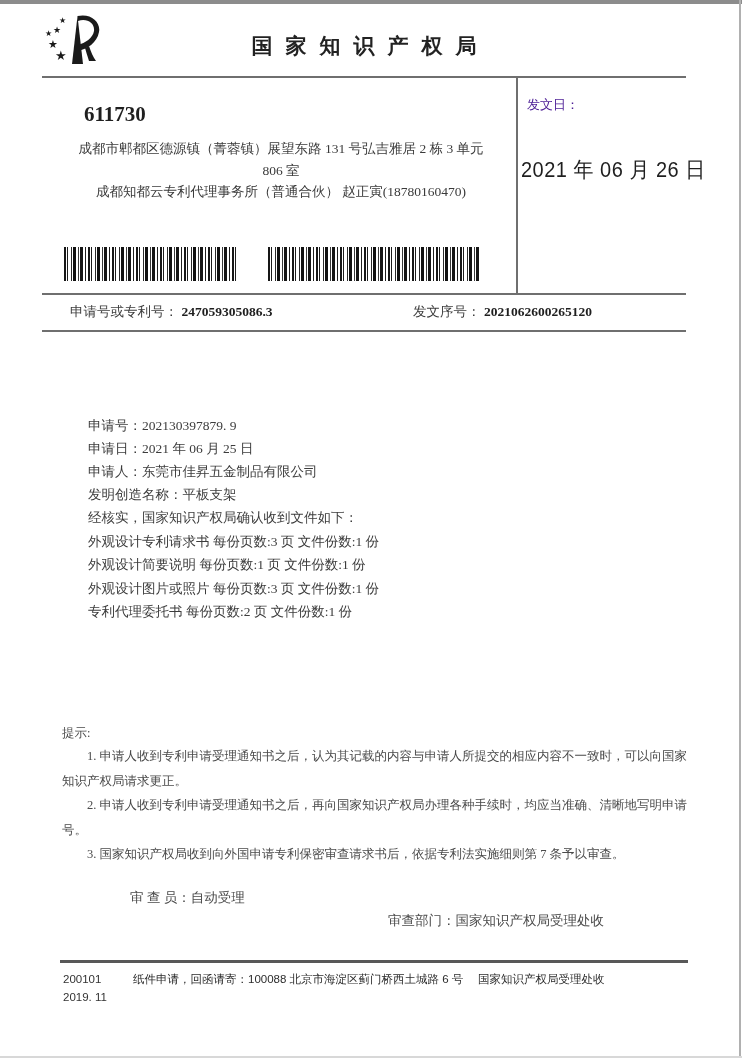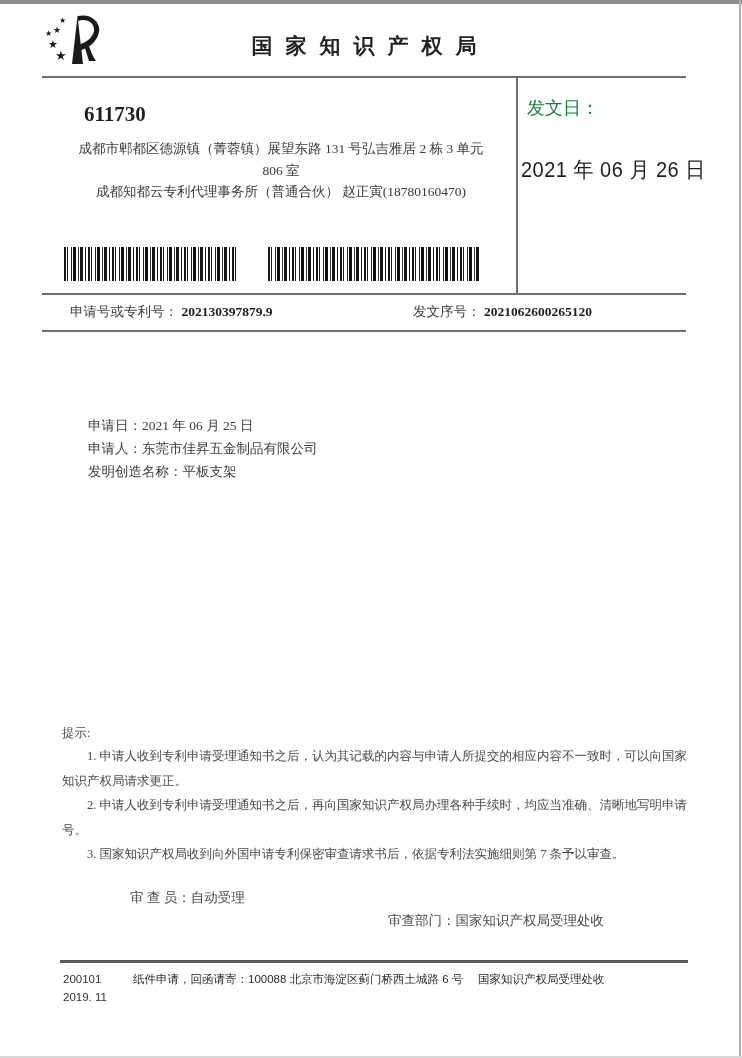--- a/index.html
+++ b/index.html
@@ -37,21 +37,21 @@
   .thickline{ left:60px; top:960px; width:628px; height:3px; background:#585858; }
 
   
   .postal{ position:absolute; left:84px; top:102px; font-size:21px; font-weight:bold; color:#1f1f1f; }
   .addr{
     position:absolute; left:58px; top:138px; width:446px; text-align:center;
     font-size:13.5px; line-height:21.5px; color:#3a3a3a;
   }
 
   
-  .dispatch-label{ position:absolute; left:527px; top:96px; font-size:18px; color:#15803d; }
+  .dispatch-label{ position:absolute; left:527px; top:96px; font-size:13px; color:#4c1d95; }
   .dispatch-date{
     position:absolute; left:521px; top:155px; font-size:20px; color:#1f1f1f;
     font-family:"Liberation Sans","DejaVu Sans",sans-serif; letter-spacing:0.5px;
     transform:scaleY(1.08); transform-origin:top left;
   }
 
   
   .barcode{
     position:absolute; top:247px; height:34px;
     background:repeating-linear-gradient(90deg,
@@ -137,40 +137,50 @@
   </div>
 
   <div class="dispatch-label">发文日：</div>
   <div class="dispatch-date">2021 年 06 月 26 日</div>
 
   <div class="barcode barcode-left"></div>
   <div class="barcode barcode-right"></div>
 
   <div class="meta-app">
     <span>申请号或专利号：</span>
-    <span class="meta-val">202130397879.9</span>
+    <span class="meta-val">247059305086.3</span>
   </div>
   <div class="meta-serial">
     <span>发文序号：</span>
     <span class="meta-val">2021062600265120</span>
   </div>
 
 
   <div class="fields">
     <div>
+      <span>申请号：</span><span>202130397879. 9</span>
+    </div>
+    <div>
       <span>申请日：</span><span>2021 年 06 月 25 日</span>
     </div>
     <div>
       <span>申请人：</span><span>东莞市佳昇五金制品有限公司</span>
     </div>
     <div>
       <span>发明创造名称：</span><span>平板支架</span>
     </div>
   </div>
 
+  <div class="received">
+    <div>经核实，国家知识产权局确认收到文件如下：</div>
+    <div>外观设计专利请求书 每份页数:3 页  文件份数:1 份</div>
+    <div>外观设计简要说明 每份页数:1 页  文件份数:1 份</div>
+    <div>外观设计图片或照片 每份页数:3 页  文件份数:1 份</div>
+    <div>专利代理委托书 每份页数:2 页  文件份数:1 份</div>
+  </div>
 
   <div class="tips">
     <div class="tips-heading">提示:</div>
     <p>1. 申请人收到专利申请受理通知书之后，认为其记载的内容与申请人所提交的相应内容不一致时，可以向国家知识产权局请求更正。</p>
     <p>2. 申请人收到专利申请受理通知书之后，再向国家知识产权局办理各种手续时，均应当准确、清晰地写明申请号。</p>
     <p>3. 国家知识产权局收到向外国申请专利保密审查请求书后，依据专利法实施细则第 7 条予以审查。</p>
   </div>
 
   <div class="signoff-examiner">
     <span>审 查 员：</span><span>自动受理</span>

